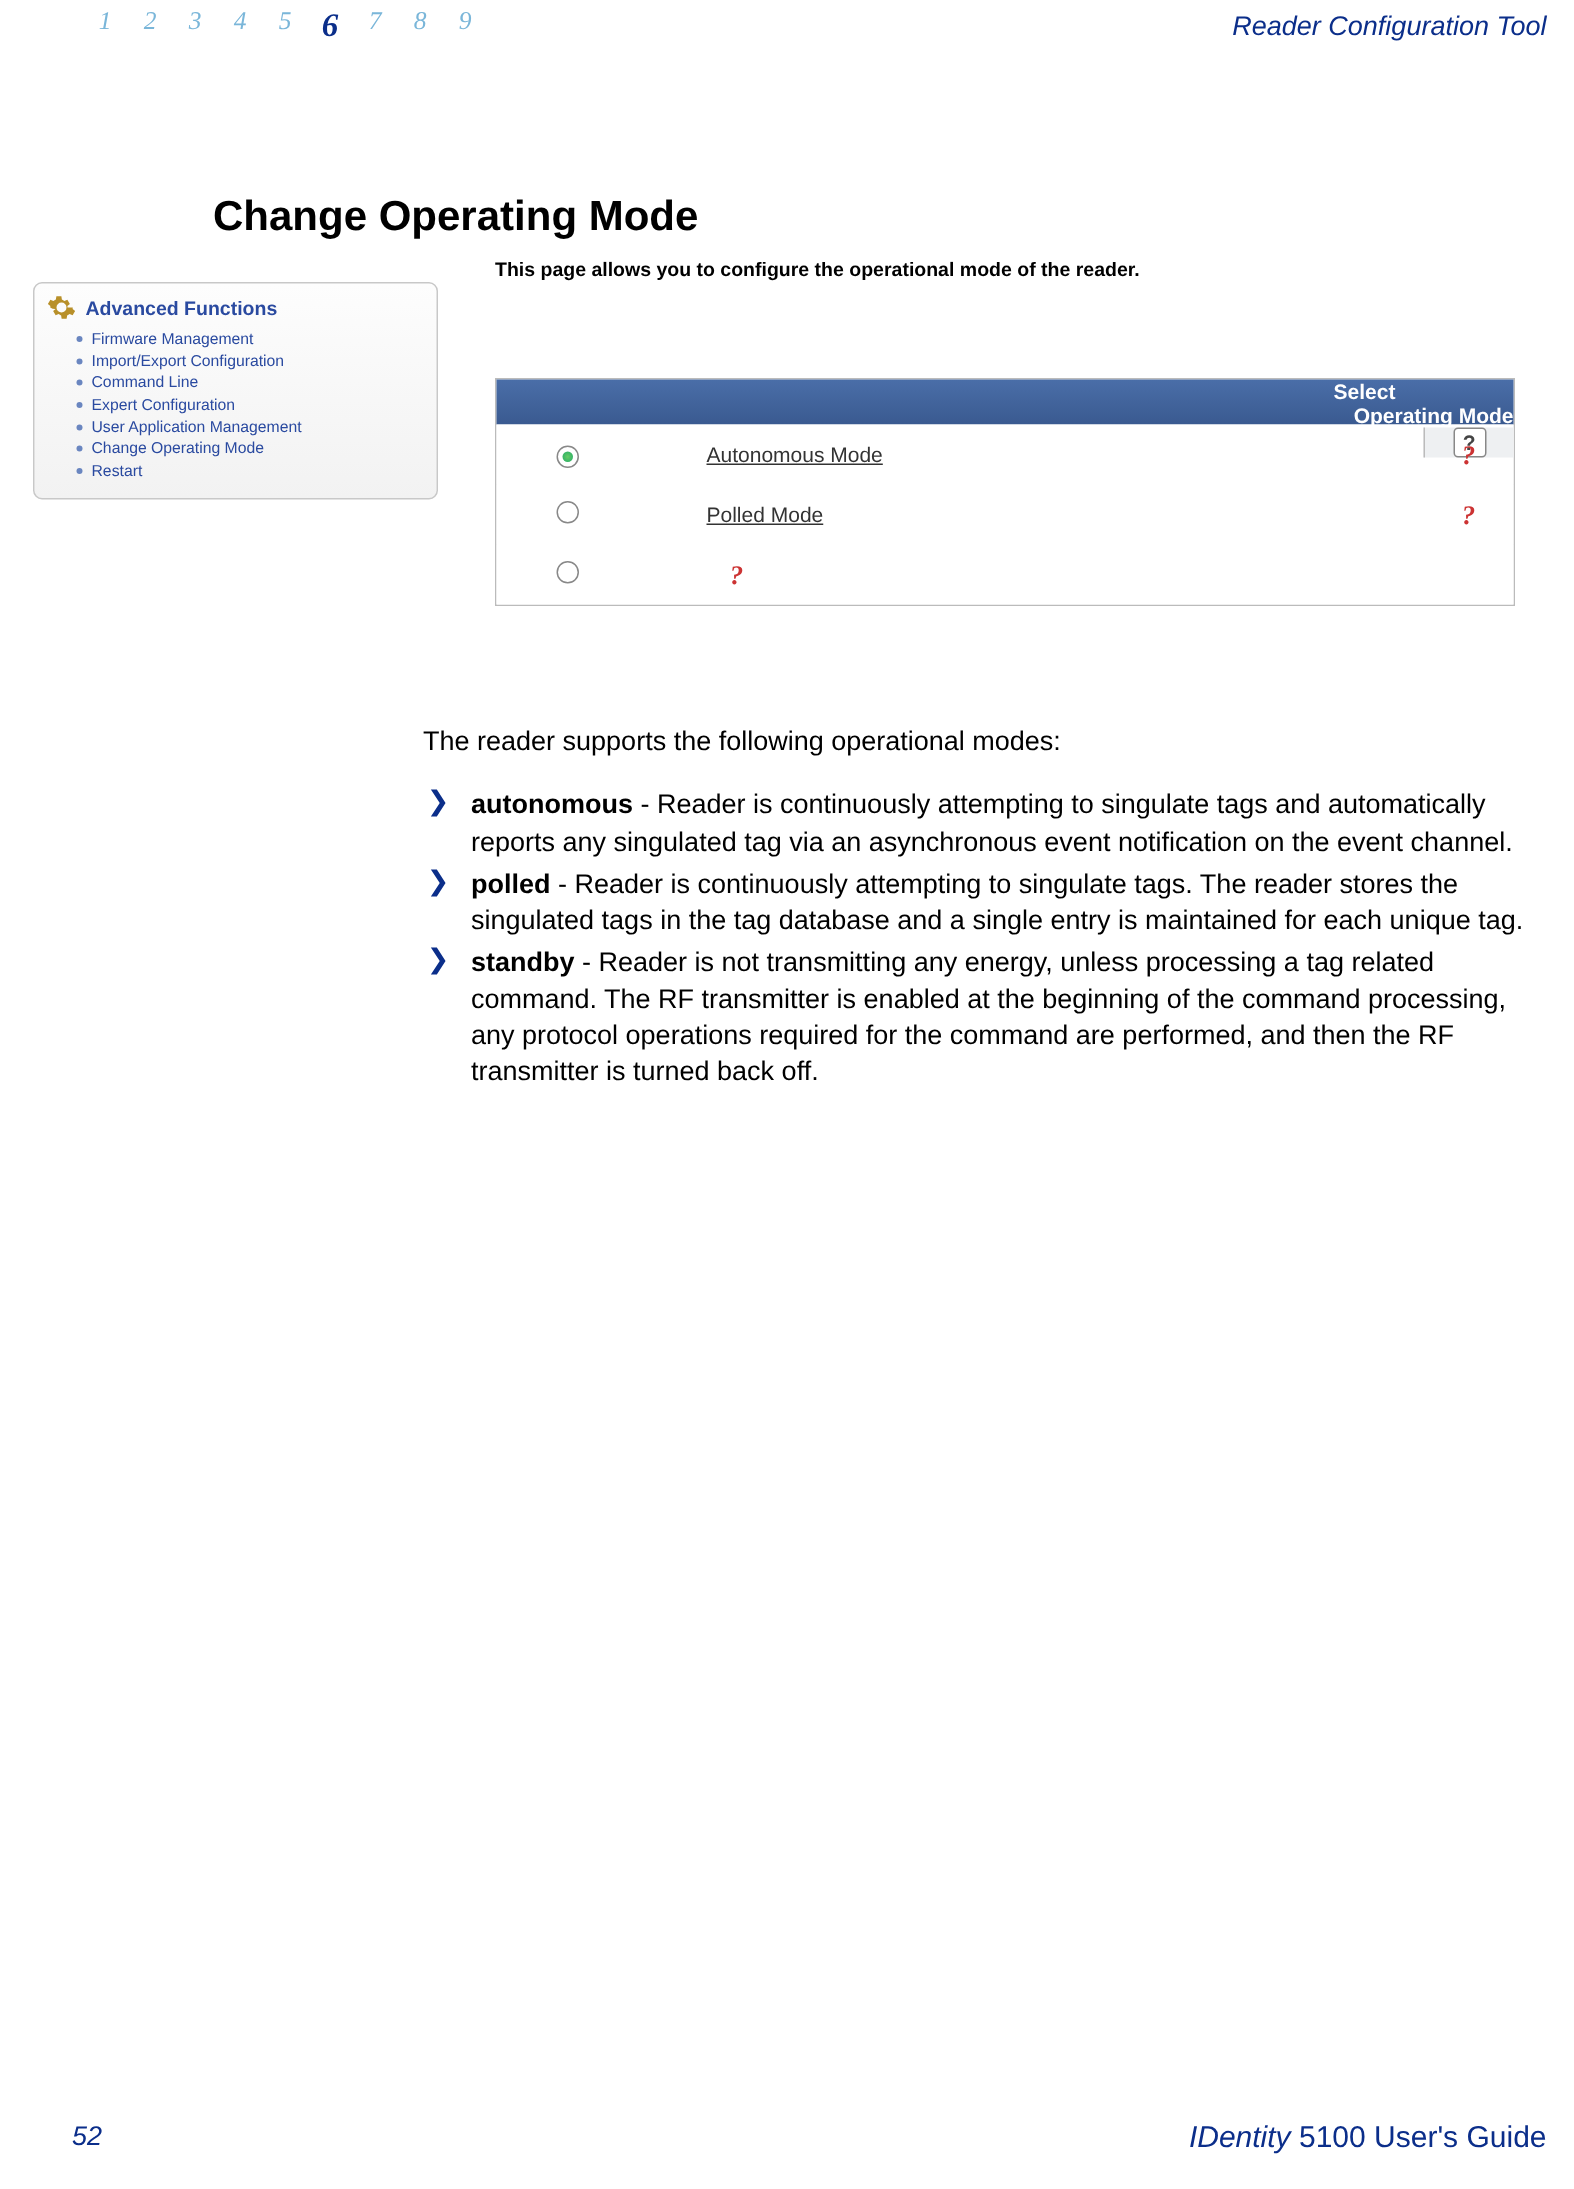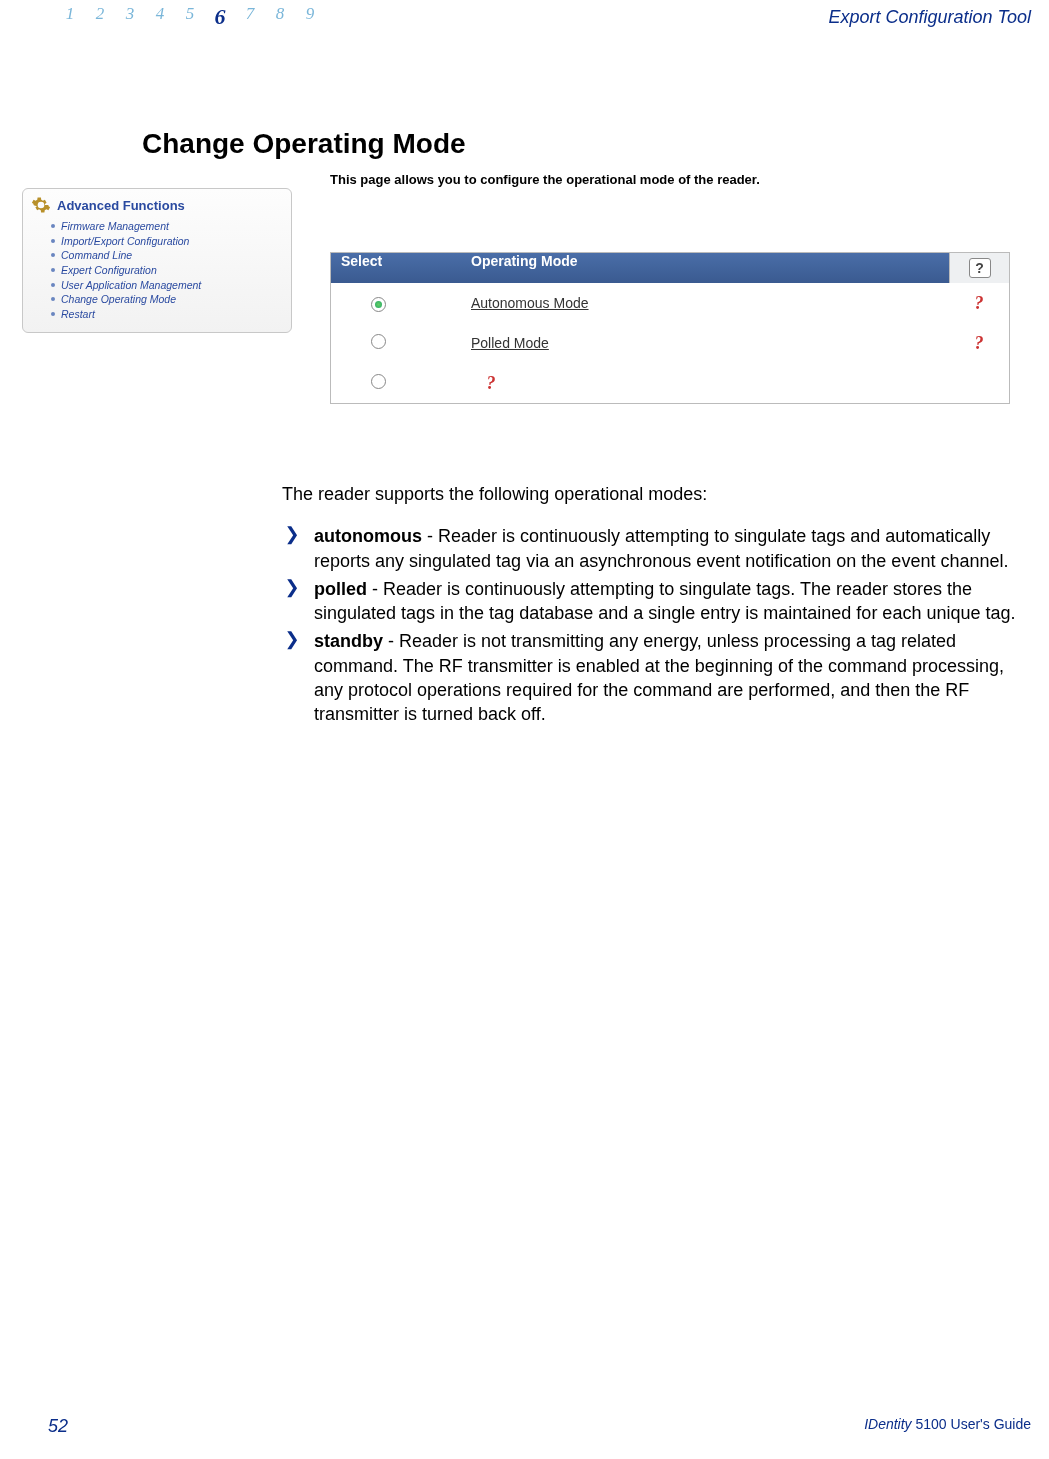--- a/index.html
+++ b/index.html
@@ -76,21 +76,20 @@
   }
   .gear-icon svg { width: 100%; height: 100%; }
   .sidebar-title {
     color: #2a4aa0;
     font-weight: bold;
     font-size: 13px;
   }
   .sidebar ul {
     list-style: none;
     padding-left: 30px;
-    font-style: italic;
   }
   .sidebar li {
     color: #2a4aa0;
     font-size: 10.5px;
     line-height: 1.4;
     position: relative;
   }
   .sidebar li::before {
     content: "";
     position: absolute;
@@ -107,21 +106,22 @@
     border: 1px solid #bbb;
     font-family: Verdana, Arial, sans-serif;
   }
   .mode-table .thead {
     display: flex;
     background: linear-gradient(#4a6ea8,#3a5a90);
     color: #fff;
     font-size: 14px;
     font-weight: bold;
     height: 30px;
-    align-items: flex-start;
+    align-items: flex-end;
+    flex-direction: column;
   }
   .col-select { width: 130px; padding-left: 10px; }
   .col-mode   { flex: 1; padding-left: 10px; }
   .col-help   { width: 60px; text-align: center; }
   .thead .col-help {
     background: #eef0f2;
     height: 100%;
     display:flex;align-items:center;justify-content:center;
     border-left:1px solid #bbb;
   }
@@ -196,41 +196,41 @@
     padding: 0 18px 0 48px;
     font-family: "Trebuchet MS", Arial, sans-serif;
   }
   .page-num {
     font-style:italic;
     font-size:18px;
     color:#0b2e8a;
   }
   .footer-right {
     margin-left:auto;
-    font-size:14px;
+    font-size:20px;
     color:#0b2e8a;
   }
   .footer-right .brand { font-style:italic; }
 </style>
 </head>
 <body>
 
 <div class="header">
   <div class="chapter-tabs">
     <span>1</span>
     <span>2</span>
     <span>3</span>
     <span>4</span>
     <span>5</span>
     <span class="active">6</span>
     <span>7</span>
     <span>8</span>
     <span>9</span>
   </div>
-  <div class="header-title">Export Configuration Tool</div>
+  <div class="header-title">Reader Configuration Tool</div>
 </div>
 
 <h1 class="page-title">Change Operating Mode</h1>
 <p class="intro-text">This page allows you to configure the operational mode of the reader.</p>
 
 <div class="sidebar">
   <div class="sidebar-head">
     <span class="gear-icon">
       <svg viewBox="0 0 24 24">
           <path fill="#b8902a" d="M12 8a4 4 0 1 0 0 8 4 4 0 0 0 0-8zm9 4a7 7 0 0 1-.1 1.2l2 1.6-2 3.4-2.4-1a7 7 0 0 1-2 1.2l-.4 2.6h-4l-.4-2.6a7 7 0 0 1-2-1.2l-2.4 1-2-3.4 2-1.6A7 7 0 0 1 3 12a7 7 0 0 1 .1-1.2l-2-1.6 2-3.4 2.4 1a7 7 0 0 1 2-1.2L7.9 3h4l.4 2.6a7 7 0 0 1 2 1.2l2.4-1 2 3.4-2 1.6c.1.4.1.8.1 1.2z"></path>

